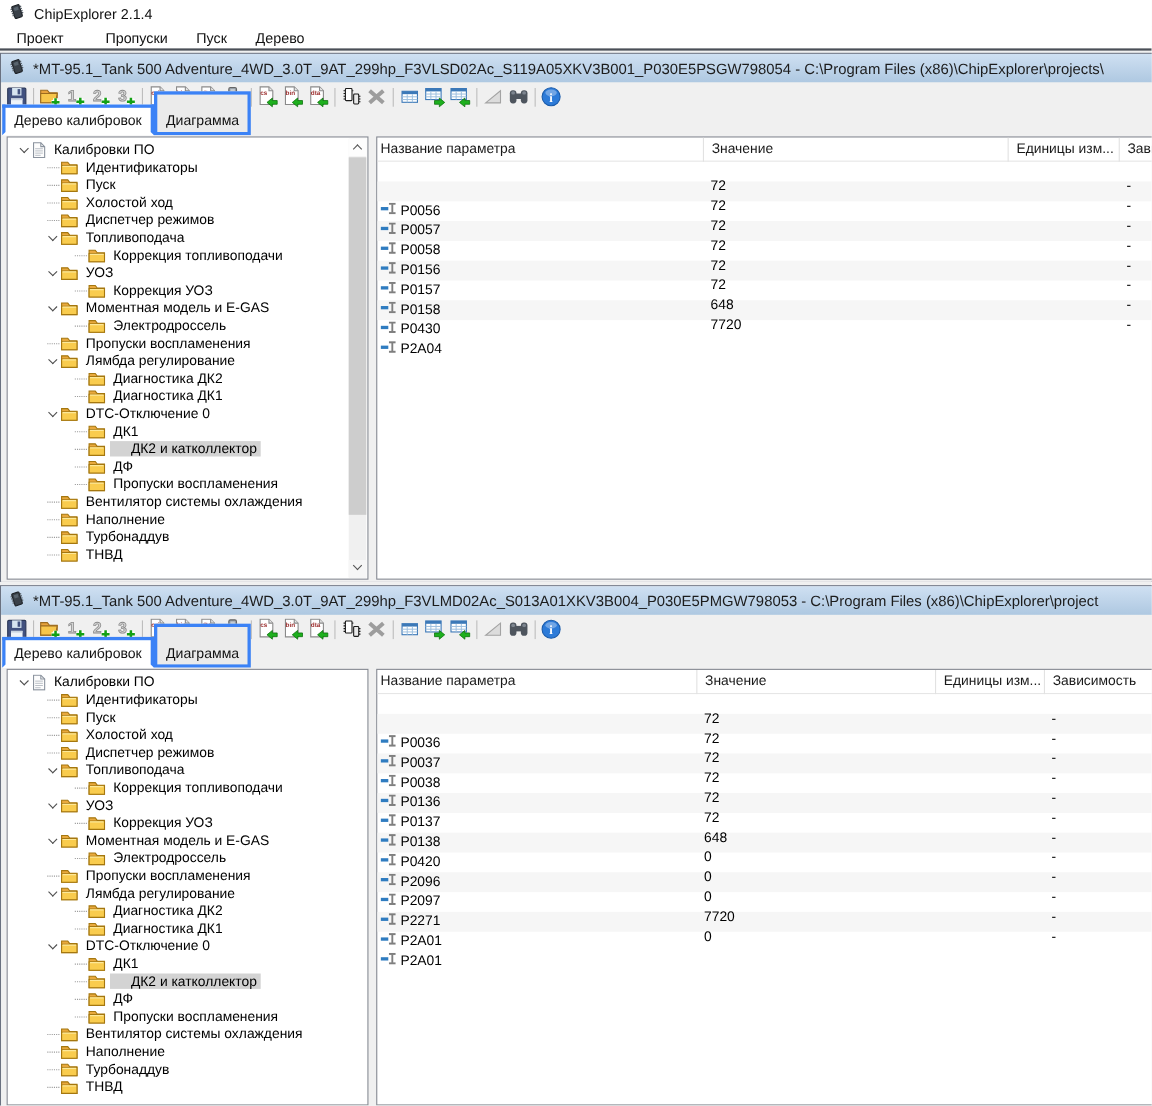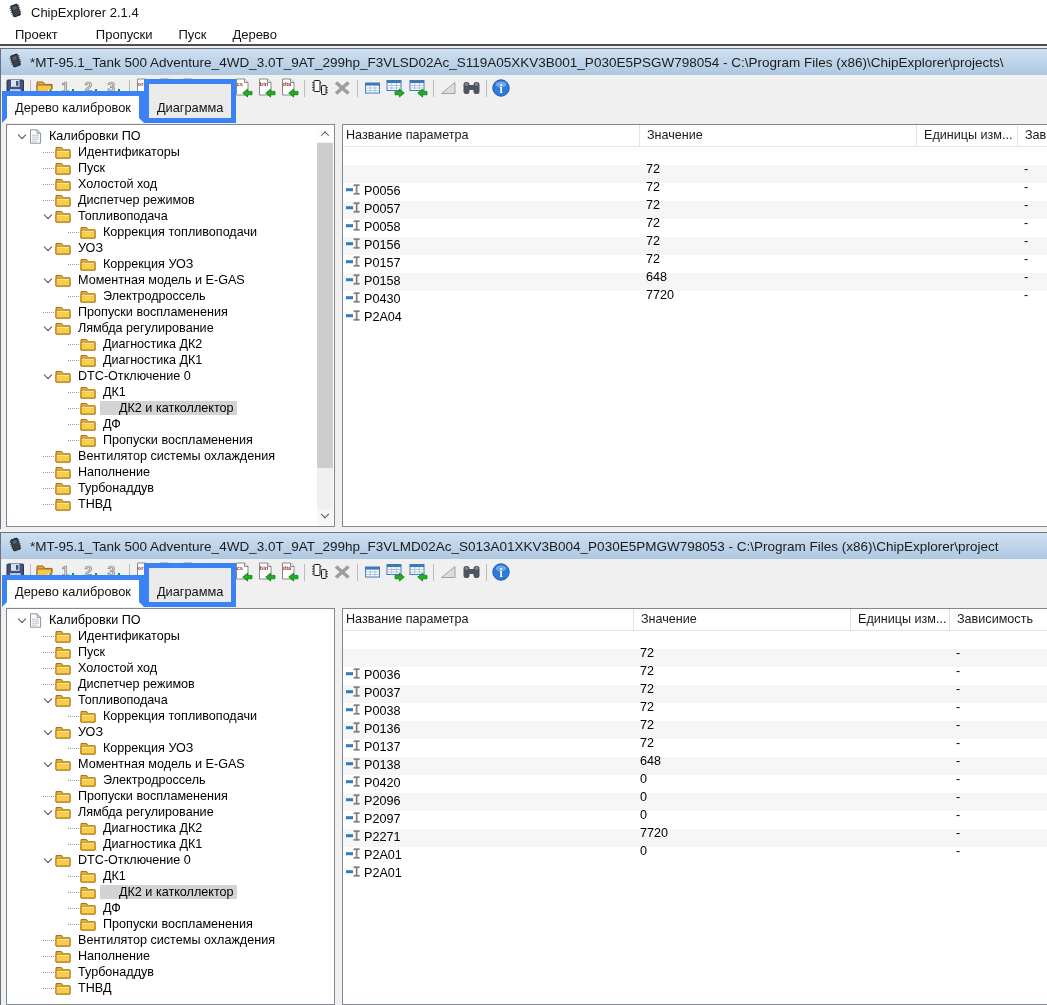--- a/index.html
+++ b/index.html
@@ -17,21 +17,21 @@
   .child{position:absolute;left:0;width:1053px;background:#f0f0f0;border:1px solid #6a7180;}
   #win0{top:2px;height:481px;}
   #win1{top:486px;height:475px;}
   .child-title{height:26px;display:flex;align-items:center;gap:6px;padding:0 6px;
       background:linear-gradient(#cfe0f2,#aec8e1);font-size:13.5px;color:#1c1c1c;
       white-space:nowrap;overflow:hidden;}
   .toolbar{height:26px;display:flex;align-items:center;padding-left:3px;background:#f0f0f0;}
   .tb-btn{width:23px;height:23px;display:flex;align-items:center;justify-content:center;}
   .tb-sep{width:1px;height:17px;background:#bdbdbd;margin:0 3px;}
   .tabrow{height:22px;display:flex;align-items:flex-end;background:#f0f0f0;padding-left:1px;}
-  .tab{font-size:12.8px;padding:16px 8px 3px;border:5px solid #3b82f6;background:#ebebeb;color:#121212;position:relative;}
+  .tab{font-size:12.8px;padding:16px 8px 3px;border:3px solid #3b82f6;background:#ebebeb;color:#121212;position:relative;}
   .tab.active{background:#fff;z-index:2;padding-top:4px;border-bottom-color:#fff;}
   .content{position:relative;background:#f0f0f0;}
   #win0 .content{height:406px;}
   #win1 .content{height:400px;}
   
   .treebox{position:absolute;left:5px;top:1px;width:329px;background:#fff;border:1px solid #838790;overflow:hidden;}
   #win0 .treebox{height:403px;}
   #win1 .treebox{height:397px;}
   .tree{padding-top:3px;font-size:12.6px;}
   .tree-row{height:16px;display:flex;align-items:center;white-space:nowrap;}

